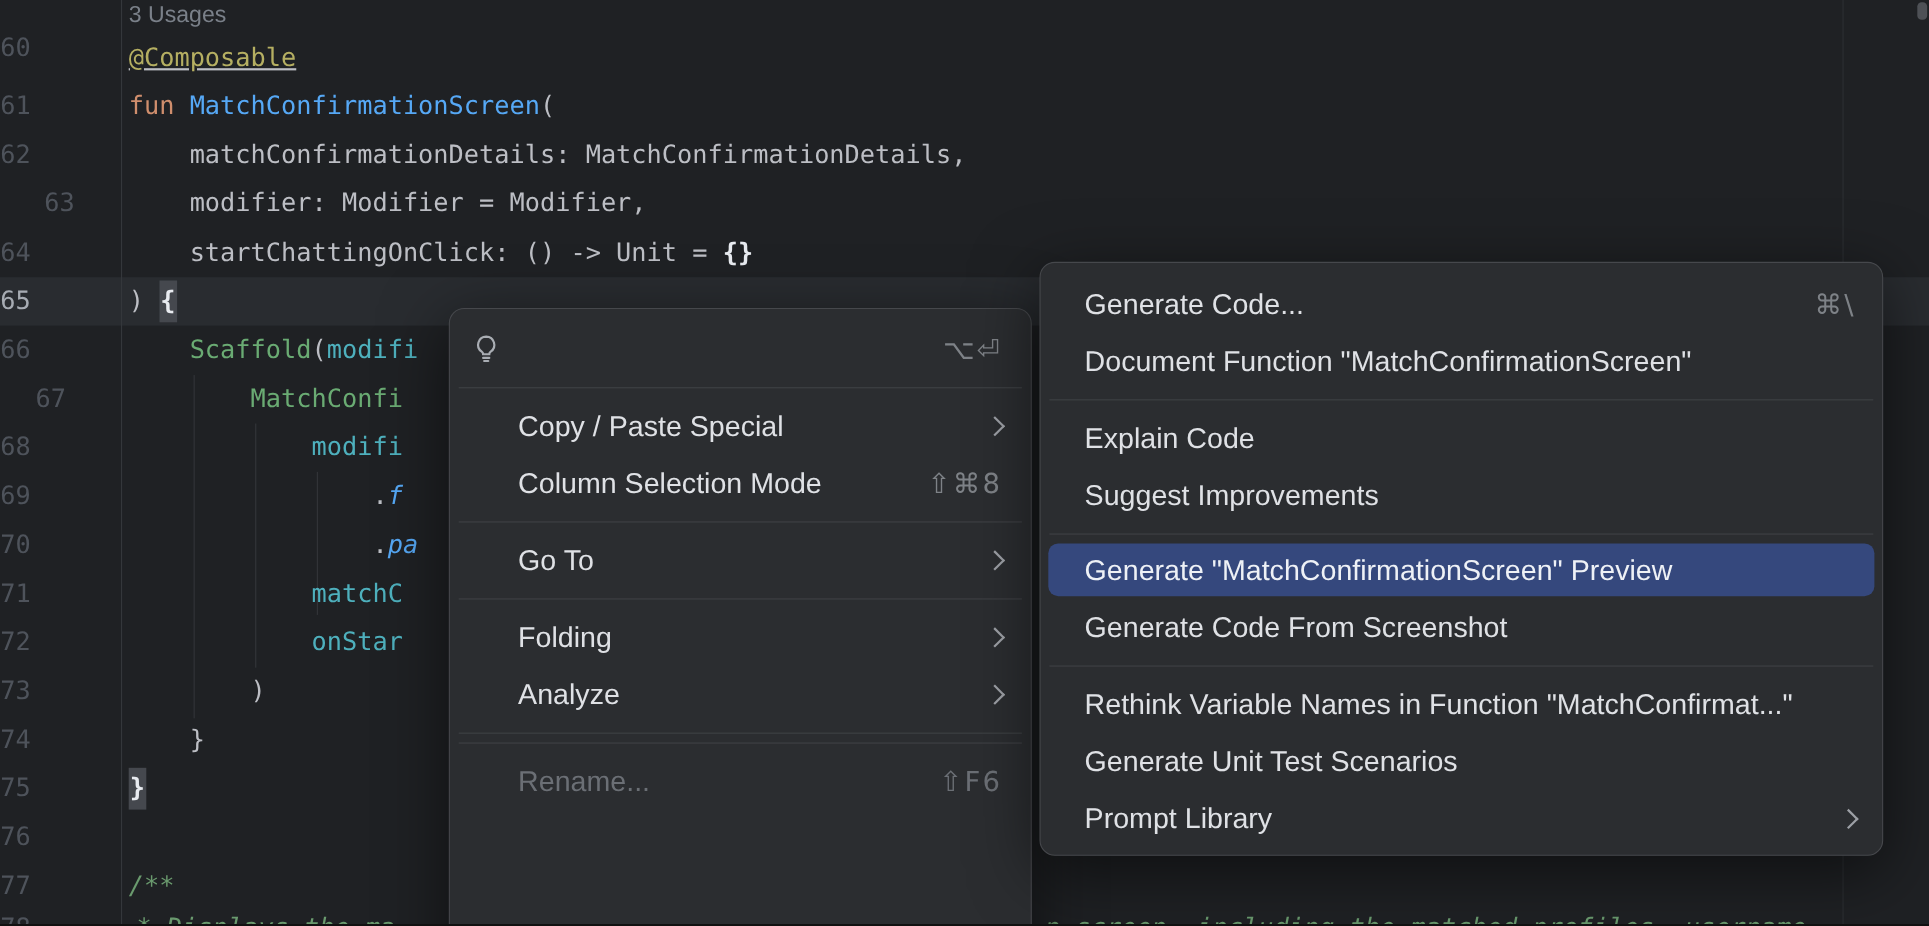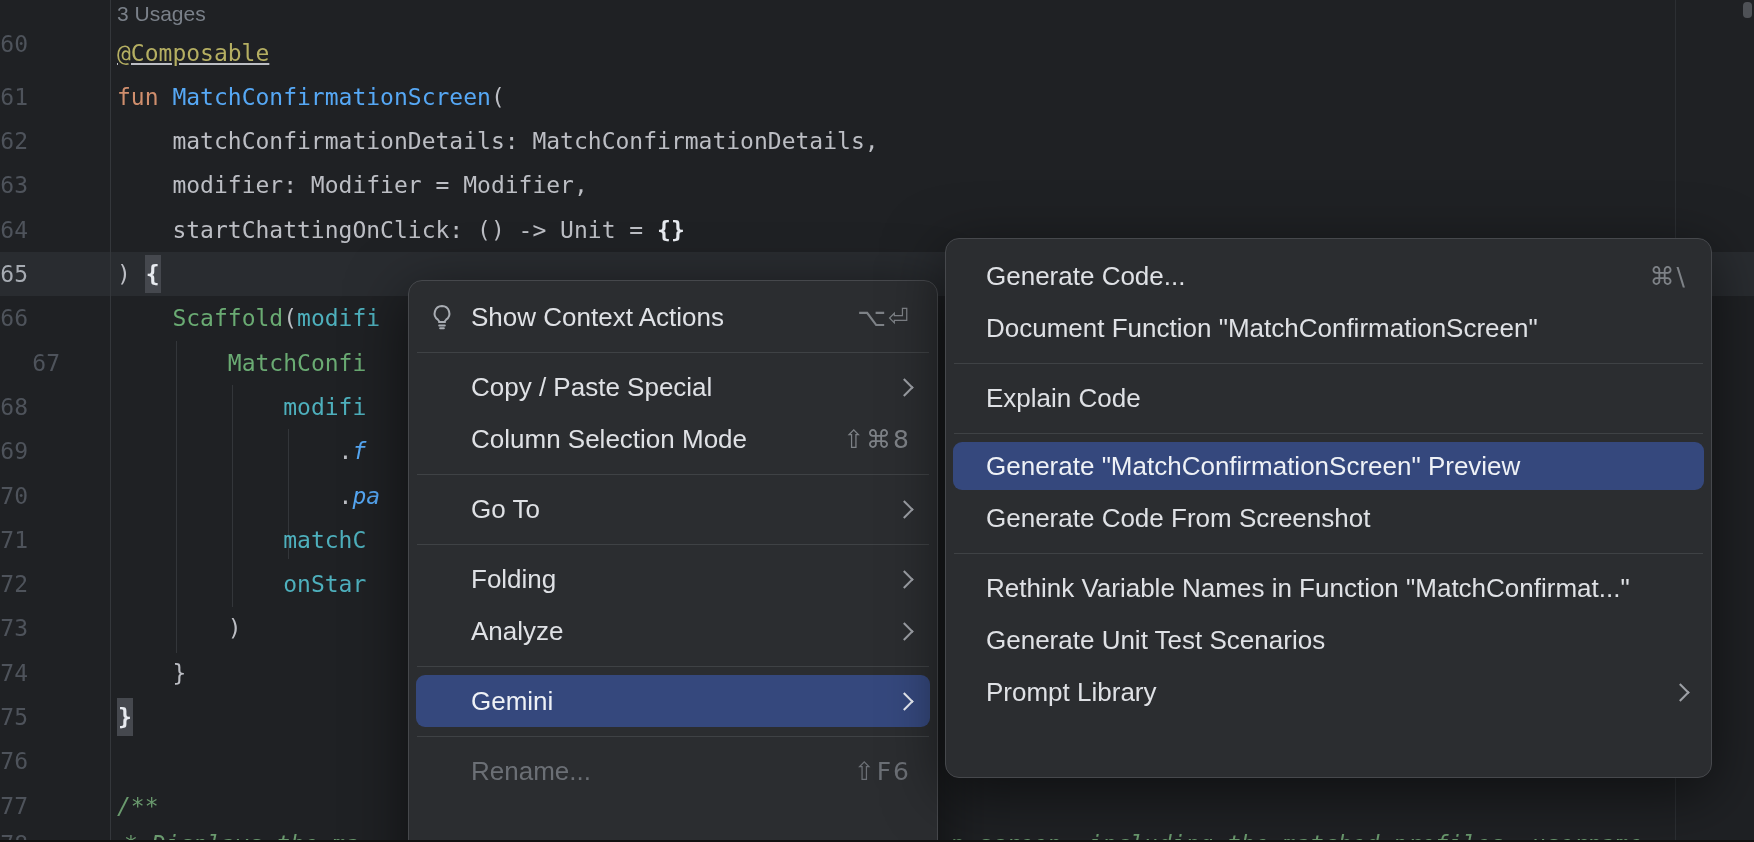--- a/index.html
+++ b/index.html
@@ -69,21 +69,21 @@
   <div class="indent-guide" style="left:176px;top:341px;height:312px;"></div>
   <div class="indent-guide" style="left:232px;top:385px;height:222px;"></div>
   <div class="indent-guide" style="left:288px;top:429px;height:130px;"></div>
 
   <div class="usages-hint">3 Usages</div>
 
   <div id="gutter">
       <div class="gutter-num" style="top: 22px;">60</div>
       <div class="gutter-num" style="top: 74.8px;">61</div>
       <div class="gutter-num" style="top: 119.1px;">62</div>
-      <div class="gutter-num" style="top: 163.4px;">63</div>
+      <div class="gutter-num" style="top: 163.4px; padding-left: 40px;">63</div>
       <div class="gutter-num" style="top: 207.7px;">64</div>
       <div class="gutter-num active" style="top: 252px;">65</div>
       <div class="gutter-num" style="top: 296.3px;">66</div>
       <div class="gutter-num" style="top: 340.6px; padding-left: 32px;">67</div>
       <div class="gutter-num" style="top: 384.9px;">68</div>
       <div class="gutter-num" style="top: 429.2px;">69</div>
       <div class="gutter-num" style="top: 473.5px;">70</div>
       <div class="gutter-num" style="top: 517.8px;">71</div>
       <div class="gutter-num" style="top: 562.1px;">72</div>
       <div class="gutter-num" style="top: 606.4px;">73</div>
@@ -123,21 +123,20 @@
 
   <div class="menu" id="context-menu">
       <div class="menu-item">
         <span class="mi-icon">
           <svg viewBox="0 0 24 24" fill="none" stroke="#a9adb3" stroke-width="1.7" stroke-linecap="round">
             <path d="M12 2.6a6.4 6.4 0 0 0-3.5 11.7c.7.5 1.1 1.2 1.1 2h4.8c0-.8.4-1.5 1.1-2A6.4 6.4 0 0 0 12 2.6z"></path>
             <line x1="9.6" y1="19.2" x2="14.4" y2="19.2"></line>
             <line x1="10.4" y1="21.6" x2="13.6" y2="21.6"></line>
           </svg>
         </span>
-        <span class="mi-label">Show Context Actions</span>
         <span class="mi-shortcut">⌥⏎</span>
       </div>
       <div class="menu-sep"></div>
       <div class="menu-item">
         <span class="mi-icon"></span>
         <span class="mi-label">Copy / Paste Special</span>
         <span class="mi-chevron"></span>
       </div>
       <div class="menu-item">
         <span class="mi-icon"></span>
@@ -155,44 +154,42 @@
         <span class="mi-icon"></span>
         <span class="mi-label">Folding</span>
         <span class="mi-chevron"></span>
       </div>
       <div class="menu-item">
         <span class="mi-icon"></span>
         <span class="mi-label">Analyze</span>
         <span class="mi-chevron"></span>
       </div>
       <div class="menu-sep"></div>
-      <div class="menu-item selected">
-        <span class="mi-icon"></span>
-        <span class="mi-label">Gemini</span>
-        <span class="mi-chevron"></span>
-      </div>
       <div class="menu-sep"></div>
       <div class="menu-item disabled">
         <span class="mi-icon"></span>
         <span class="mi-label">Rename...</span>
         <span class="mi-shortcut">⇧F6</span>
       </div>
     </div>
   <div class="menu" id="gemini-submenu">
       <div class="menu-item">
         <span class="mi-label">Generate Code...</span>
         <span class="mi-shortcut">⌘\</span>
       </div>
       <div class="menu-item">
         <span class="mi-label">Document Function "MatchConfirmationScreen"</span>
       </div>
       <div class="menu-sep"></div>
       <div class="menu-item">
         <span class="mi-label">Explain Code</span>
       </div>
+      <div class="menu-item">
+        <span class="mi-label">Suggest Improvements</span>
+      </div>
       <div class="menu-sep"></div>
       <div class="menu-item selected">
         <span class="mi-label">Generate "MatchConfirmationScreen" Preview</span>
       </div>
       <div class="menu-item">
         <span class="mi-label">Generate Code From Screenshot</span>
       </div>
       <div class="menu-sep"></div>
       <div class="menu-item">
         <span class="mi-label">Rethink Variable Names in Function "MatchConfirmat..."</span>

